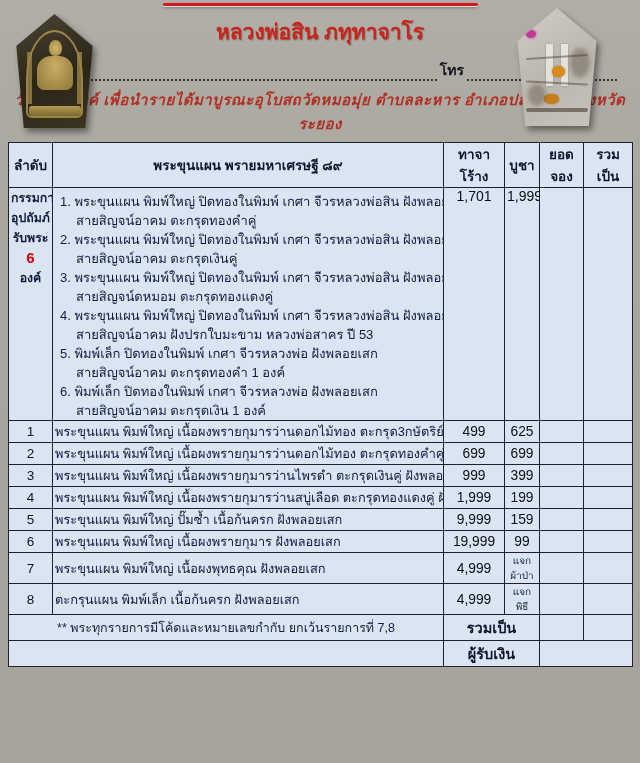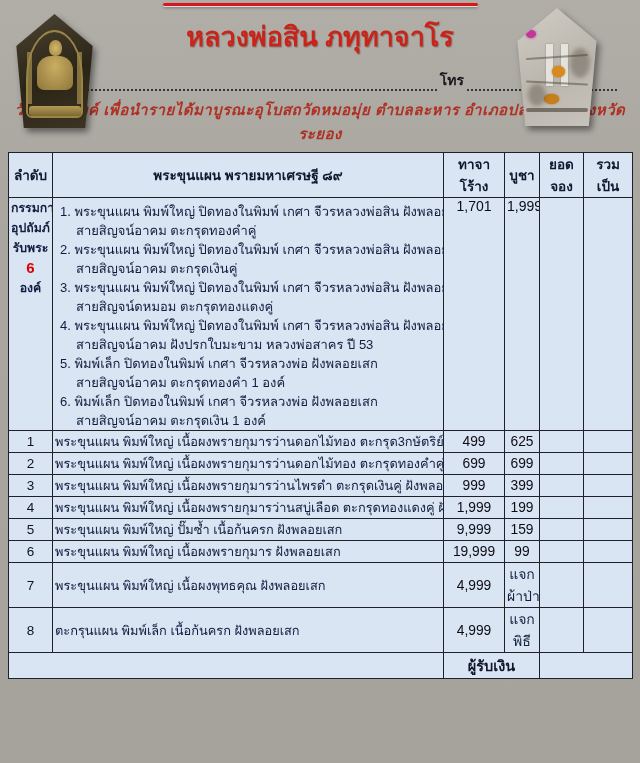--- a/index.html
+++ b/index.html
@@ -46,21 +46,21 @@
   
   .title {
     padding-top:16px; text-align:center;
     font-size:37px; font-weight:700; font-style:italic; letter-spacing:2px;
     color:#d6181e;
     text-shadow:-2px -2px 0 #fff,2px -2px 0 #fff,-2px 2px 0 #fff,2px 2px 0 #fff,
       -2px 0 0 #fff,2px 0 0 #fff,0 -2px 0 #fff,0 2px 0 #fff,3px 4px 4px rgba(0,0,0,.35);
   }
   .title-underline { width:315px; height:3px; margin:3px auto 0; background:#d6181e;
     border-radius:3px; box-shadow:0 1px 0 rgba(255,255,255,.7),0 2px 3px rgba(0,0,0,.3); }
-  .subtitle { margin-top:9px; text-align:center; font-size:27px; font-weight:700;
+  .subtitle { margin-top:9px; text-align:center; font-size:21px; font-weight:700;
     color:#c8241a; text-shadow:1px 1px 1px rgba(0,0,0,.25); }
   .temple { margin-top:7px; text-align:center; font-size:18.5px; font-weight:700; color:#10142a; }
   .nameline { display:flex; align-items:flex-end; margin:11px 20px 0 24px;
     font-size:14px; font-weight:700; color:#16161d; }
   .dotfill { flex:1 1 auto; border-bottom:2px dotted #33333b; height:13px; margin:0 3px; }
   .dotfill.short { flex:0 0 150px; }
   .purpose { margin-top:7px; text-align:center; font-size:15px; font-weight:600; font-style:italic;
     color:#b03024; letter-spacing:.5px; }
   
   table.order { border-collapse:collapse; table-layout:fixed; width:624px; margin:6px 8px 0; }
@@ -72,21 +72,21 @@
     padding-top:5px; line-height:20px; }
   .c-label .six { color:#dd0000; font-size:15px; font-weight:800; }
   .c-items { padding:4px 2px 0 5px; }
   .c-line { font-size:13px; line-height:19px; color:#121c40; white-space:nowrap; }
   .c-line.cont { padding-left:16px; }
   .c-num { text-align:center; font-size:14px; color:#0c0c14; padding-top:6px; }
   .item-row td { height:21px; font-size:12.8px; color:#121c40; }
   td.c-no { text-align:center; font-size:13.5px; color:#13131f; }
   td.c-desc { padding-left:5px; white-space:nowrap; }
   td.c-made, td.c-price { text-align:center; font-size:13.8px; color:#0c0c14; }
-  td.c-price.txt { font-size:14px; color:#13203f; }
+  td.c-price.txt { font-size:10px; color:#13203f; }
   tr.total-row td, tr.recv-row td { height:26px; }
   td.plain { border:none; background:transparent; }
   td.note-cell { font-size:12.5px; color:#15203c; text-align:center; white-space:nowrap; }
   td.label-cell { text-align:center; font-size:14.5px; font-weight:700; color:#10142a; }
 </style>
 </head>
 <body>
 
 <div class="page">
 
@@ -237,20 +237,26 @@
         <tr class="item-row">
           <td class="c-no">8</td>
           <td class="c-desc">ตะกรุนแผน พิมพ์เล็ก เนื้อก้นครก ฝังพลอยเสก</td>
           <td class="c-made">4,999</td>
           <td class="c-price txt">แจกพิธี</td>
           <td class="c-book"></td>
           <td class="c-total"></td>
         </tr>
       </tbody>
     <tbody>
+      <tr class="total-row">
+        <td class="plain note-cell" colspan="2">** พระทุกรายการมีโค้ดและหมายเลขกำกับ ยกเว้นรายการที่ 7,8</td>
+        <td class="label-cell" colspan="2">รวมเป็น</td>
+        <td></td>
+        <td></td>
+      </tr>
       <tr class="recv-row">
         <td class="plain" colspan="2"></td>
         <td class="label-cell" colspan="2">ผู้รับเงิน</td>
         <td colspan="2"></td>
       </tr>
     </tbody>
   </table>
 
 </div>
 

